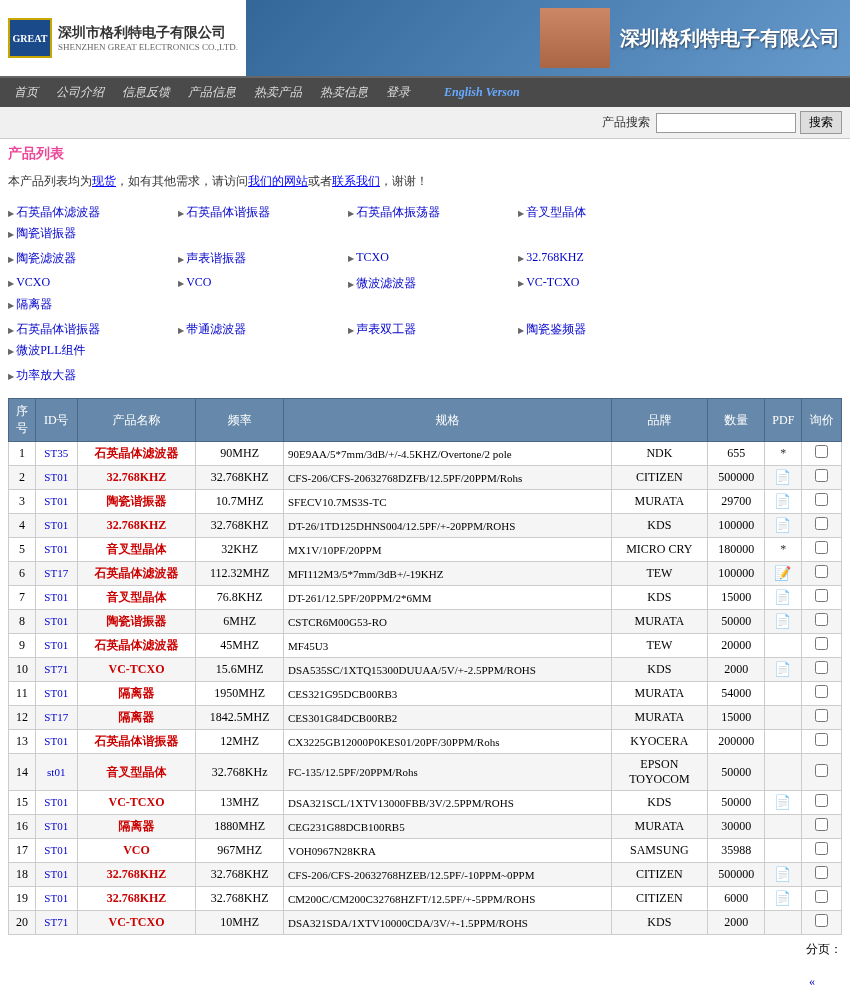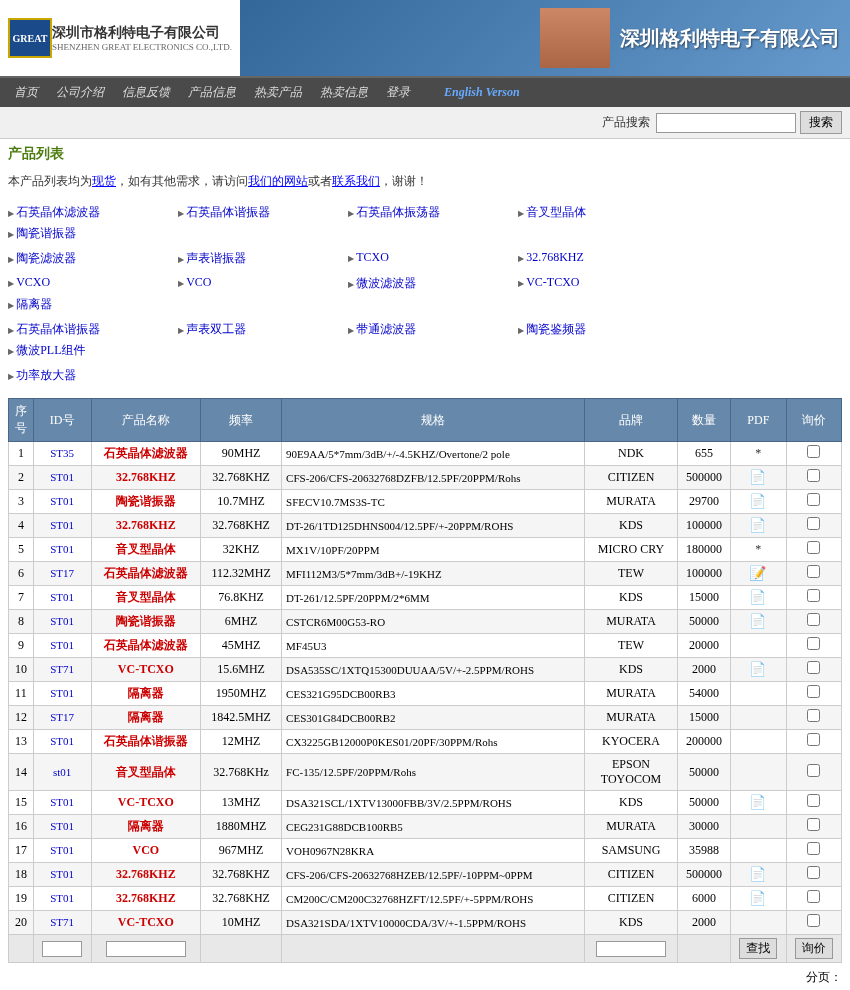--- a/index.html
+++ b/index.html
@@ -2,41 +2,41 @@
 <html><head>
   <meta charset="utf-8">
   <style>
     * { margin: 0; padding: 0; box-sizing: border-box; }
     body { font-family: SimSun, '宋体', serif; font-size: 12px; background: #fff; width: 850px; }
     
     
     .header { display: flex; align-items: center; background: #fff; border-bottom: 2px solid #666; }
     .logo-area { display: flex; align-items: center; padding: 4px 8px; background: #fff; min-width: 220px; }
     .logo-icon { width: 44px; height: 40px; background: #1a4a8a; display: flex; align-items: center; justify-content: center; color: #fff; font-size: 10px; font-weight: bold; border: 2px solid #c8a800; }
-    .logo-text { }
+    .logo-text { margin-left: 6px; }
     .logo-text .cn { font-size: 14px; font-weight: bold; color: #333; }
     .logo-text .en { font-size: 9px; color: #666; }
     .banner-img { flex: 1; background: linear-gradient(135deg, #336699, #6699cc); height: 76px; display: flex; align-items: center; justify-content: flex-end; padding-right: 10px; }
     .banner-text { color: #fff; font-size: 20px; font-weight: bold; text-shadow: 1px 1px 2px rgba(0,0,0,0.5); }
     .banner-portrait { width: 70px; height: 60px; background: linear-gradient(180deg, #cc8866, #aa6644); margin-right: 10px; display: flex; align-items: flex-end; justify-content: center; }
     
     
     .nav { background: #4a4a4a; padding: 4px 8px; display: flex; align-items: center; gap: 2px; }
     .nav a { color: #ddd; text-decoration: none; font-size: 12px; padding: 2px 6px; font-style: italic; }
     .nav .english { color: #66aaff; font-weight: bold; margin-left: 20px; }
     
     
     .search-bar { display: flex; justify-content: flex-end; align-items: center; padding: 4px 8px; background: #f0f0f0; border-bottom: 1px solid #ccc; }
     .search-label { color: #333; margin-right: 6px; }
     .search-input { border: 1px solid #999; padding: 2px 4px; width: 140px; font-size: 12px; }
     .search-btn { background: #ddd; border: 1px solid #999; padding: 2px 8px; cursor: pointer; font-size: 12px; margin-left: 4px; }
     
     
     .page-title-area { display: flex; justify-content: space-between; align-items: center; padding: 6px 8px; }
-    .page-title { font-size: 14px; font-weight: bold; color: #4d7c0f; }
+    .page-title { font-size: 14px; font-weight: bold; color: #ec4899; }
     
     
     .notice { padding: 4px 8px 8px 8px; font-size: 12px; color: #333; }
     .notice a { color: #00f; }
     
     
     .categories { padding: 4px 8px 8px 8px; }
     .cat-row { display: flex; margin-bottom: 4px; flex-wrap: wrap; }
     .cat-item { width: 170px; padding: 2px 0; }
     .cat-item a { color: #0000cc; text-decoration: none; font-size: 12px; }
@@ -136,22 +136,22 @@
   </div>
   <div class="cat-row">
     <div class="cat-item"><a href="#">VCXO</a></div>
     <div class="cat-item"><a href="#">VCO</a></div>
     <div class="cat-item"><a href="#">微波滤波器</a></div>
     <div class="cat-item"><a href="#">VC-TCXO</a></div>
     <div class="cat-item"><a href="#">隔离器</a></div>
   </div>
   <div class="cat-row">
     <div class="cat-item"><a href="#">石英晶体谐振器</a></div>
+    <div class="cat-item"><a href="#">带通滤波器</a></div>
     <div class="cat-item"><a href="#">声表双工器</a></div>
-    <div class="cat-item"><a href="#">带通滤波器</a></div>
     <div class="cat-item"><a href="#">陶瓷鉴频器</a></div>
     <div class="cat-item"><a href="#">微波PLL组件</a></div>
   </div>
   <div class="cat-row">
     <div class="cat-item"><a href="#">功率放大器</a></div>
   </div>
 </div>
 
 <div class="table-wrap">
   <table class="product-table">
@@ -382,31 +382,20 @@
     <td>20</td>
     <td class="id-link"><a href="#">ST71</a></td>
     <td class="product-link"><a href="#">VC-TCXO</a></td>
     <td>10MHZ</td>
     <td class="spec">DSA321SDA/1XTV10000CDA/3V/+-1.5PPM/ROHS</td>
     <td>KDS</td>
     <td>2000</td>
     <td></td>
     <td><input type="checkbox" style=""></td>
   </tr>
-        <tr class="table-bottom-row">
-  <td></td>
-  <td><input type="text" style="width: 40px; border: 1px solid rgb(153, 153, 153); padding: 1px; font-size: 11px;"></td>
-  <td><input type="text" style="width: 80px; border: 1px solid rgb(153, 153, 153); padding: 1px; font-size: 11px;"></td>
-  <td></td>
-  <td></td>
-  <td><input type="text" style="width: 70px; border: 1px solid rgb(153, 153, 153); padding: 1px; font-size: 11px;"></td>
-  <td></td>
-  <td><button class="query-btn">查找</button></td>
-  <td><button class="query-btn">询价</button></td>
-</tr>
       </tbody>
   </table>
 </div>
 
 <div class="pagination-area">
   <span class="page-info">页次:<span>1</span>/<span>25</span> 每页<span>20</span> 总计<span>492</span></span>
   <div class="page-numbers">
     <span>分页：</span>
     <a href="#">«</a>
     <a href="#">«</a>

